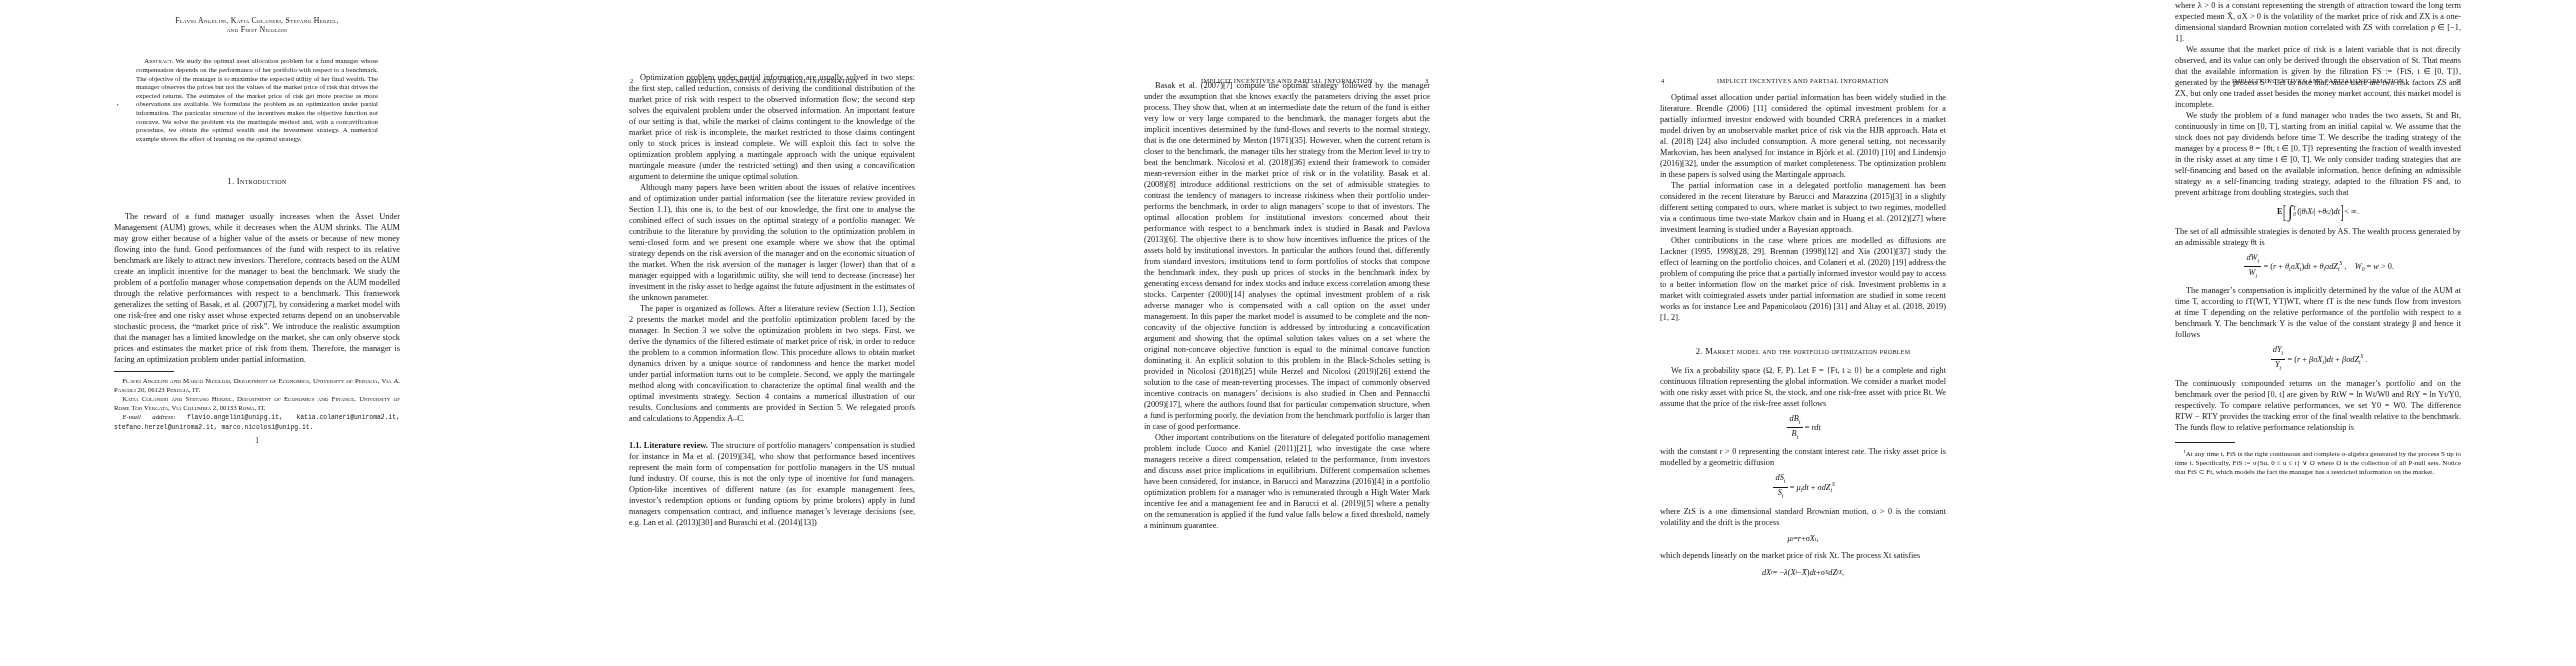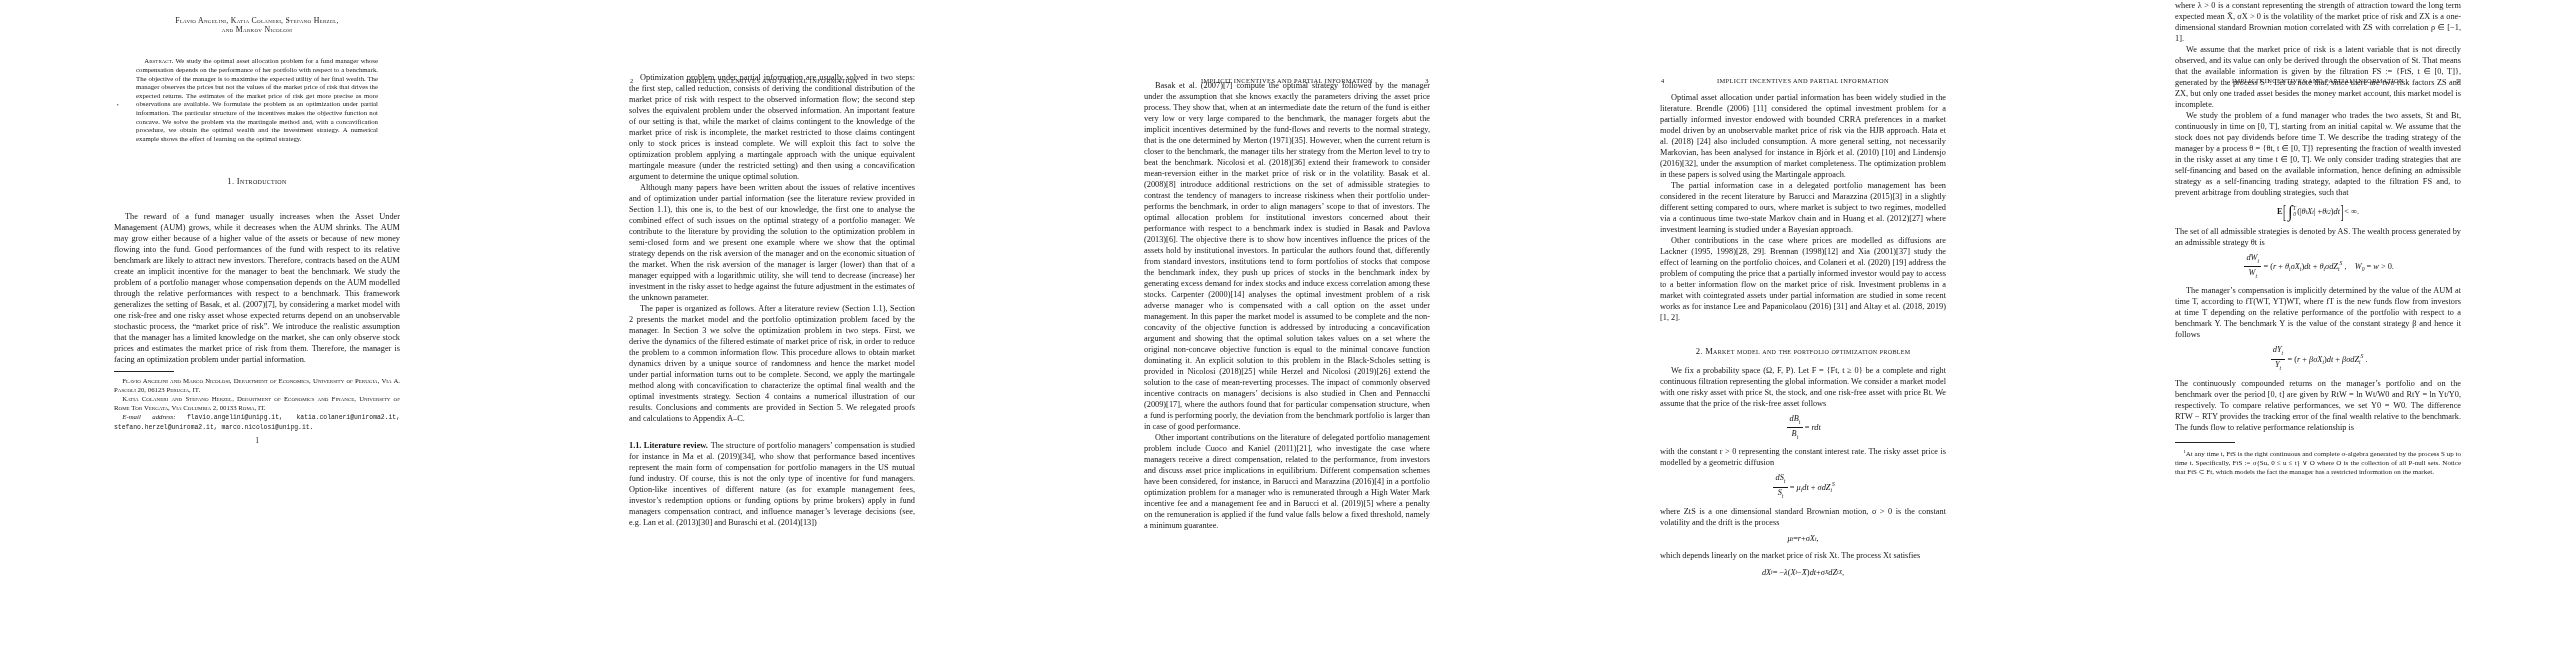--- a/index.html
+++ b/index.html
@@ -63,21 +63,21 @@
 
 <div class="canvas">
 
   <div class="watermark">arXiv:2011.07871v1  [q-fin.PM]  16 Nov 2020</div>
 
   <div class="page" style="left:0">
     <div class="col">
       <span class="comma">,</span>
       <div class="authors">
         <div>Flavio Angelini, Katia Colaneri, Stefano Herzel,</div>
-        <div>and Markov Nicolosi</div>
+        <div>and First Nicolosi</div>
       </div>
       <p class="abstract"><span class="sc" style="font-weight:400">Abstract.</span> <span>We study the optimal asset allocation problem for a fund manager whose compensation depends on the performance of her portfolio with respect to a benchmark. The objective of the manager is to maximise the expected utility of her final wealth. The manager observes the prices but not the values of the market price of risk that drives the expected returns. The estimates of the market price of risk get more precise as more observations are available. We formulate the problem as an optimization under partial information. The particular structure of the incentives makes the objective function not concave. We solve the problem via the martingale method and, with a concavification procedure, we obtain the optimal wealth and the investment strategy. A numerical example shows the effect of learning on the optimal strategy.</span></p>
       <h2 class="sechead sec1">1. Introduction</h2>
       <p class="body ind intro">The reward of a fund manager usually increases when the Asset Under Management (AUM) grows, while it decreases when the AUM shrinks. The AUM may grow either because of a higher value of the assets or because of new money flowing into the fund. Good performances of the fund with respect to its relative benchmark are likely to attract new investors. Therefore, contracts based on the AUM create an implicit incentive for the manager to beat the benchmark. We study the problem of a portfolio manager whose compensation depends on the AUM modelled through the relative performances with respect to a benchmark. This framework generalizes the setting of Basak, et al. (2007)[7], by considering a market model with one risk-free and one risky asset whose expected returns depend on an unobservable stochastic process, the “market price of risk”. We introduce the realistic assumption that the manager has a limited knowledge on the market, she can only observe stock prices and estimates the market price of risk from them. Therefore, the manager is facing an optimization problem under partial information.</p>
       <hr class="fnrule">
       <p class="fnote sc2">Flavio Angelini and Marco Nicolosi, Department of Economics, University of Perugia, Via A. Pascoli 20, 06123 Perugia, IT.</p>
       <p class="fnote sc2">Katia Colaneri and Stefano Herzel, Department of Economics and Finance, University of Rome Tor Vergata, Via Columbia 2, 00133 Roma, IT.</p>
       <p class="fnote"><span class="em">E-mail address:</span> <span class="mono">flavio.angelini@unipg.it, katia.colaneri@uniroma2.it, stefano.herzel@uniroma2.it, marco.nicolosi@unipg.it.</span></p>
       <div class="pageno">1</div>
     </div>

